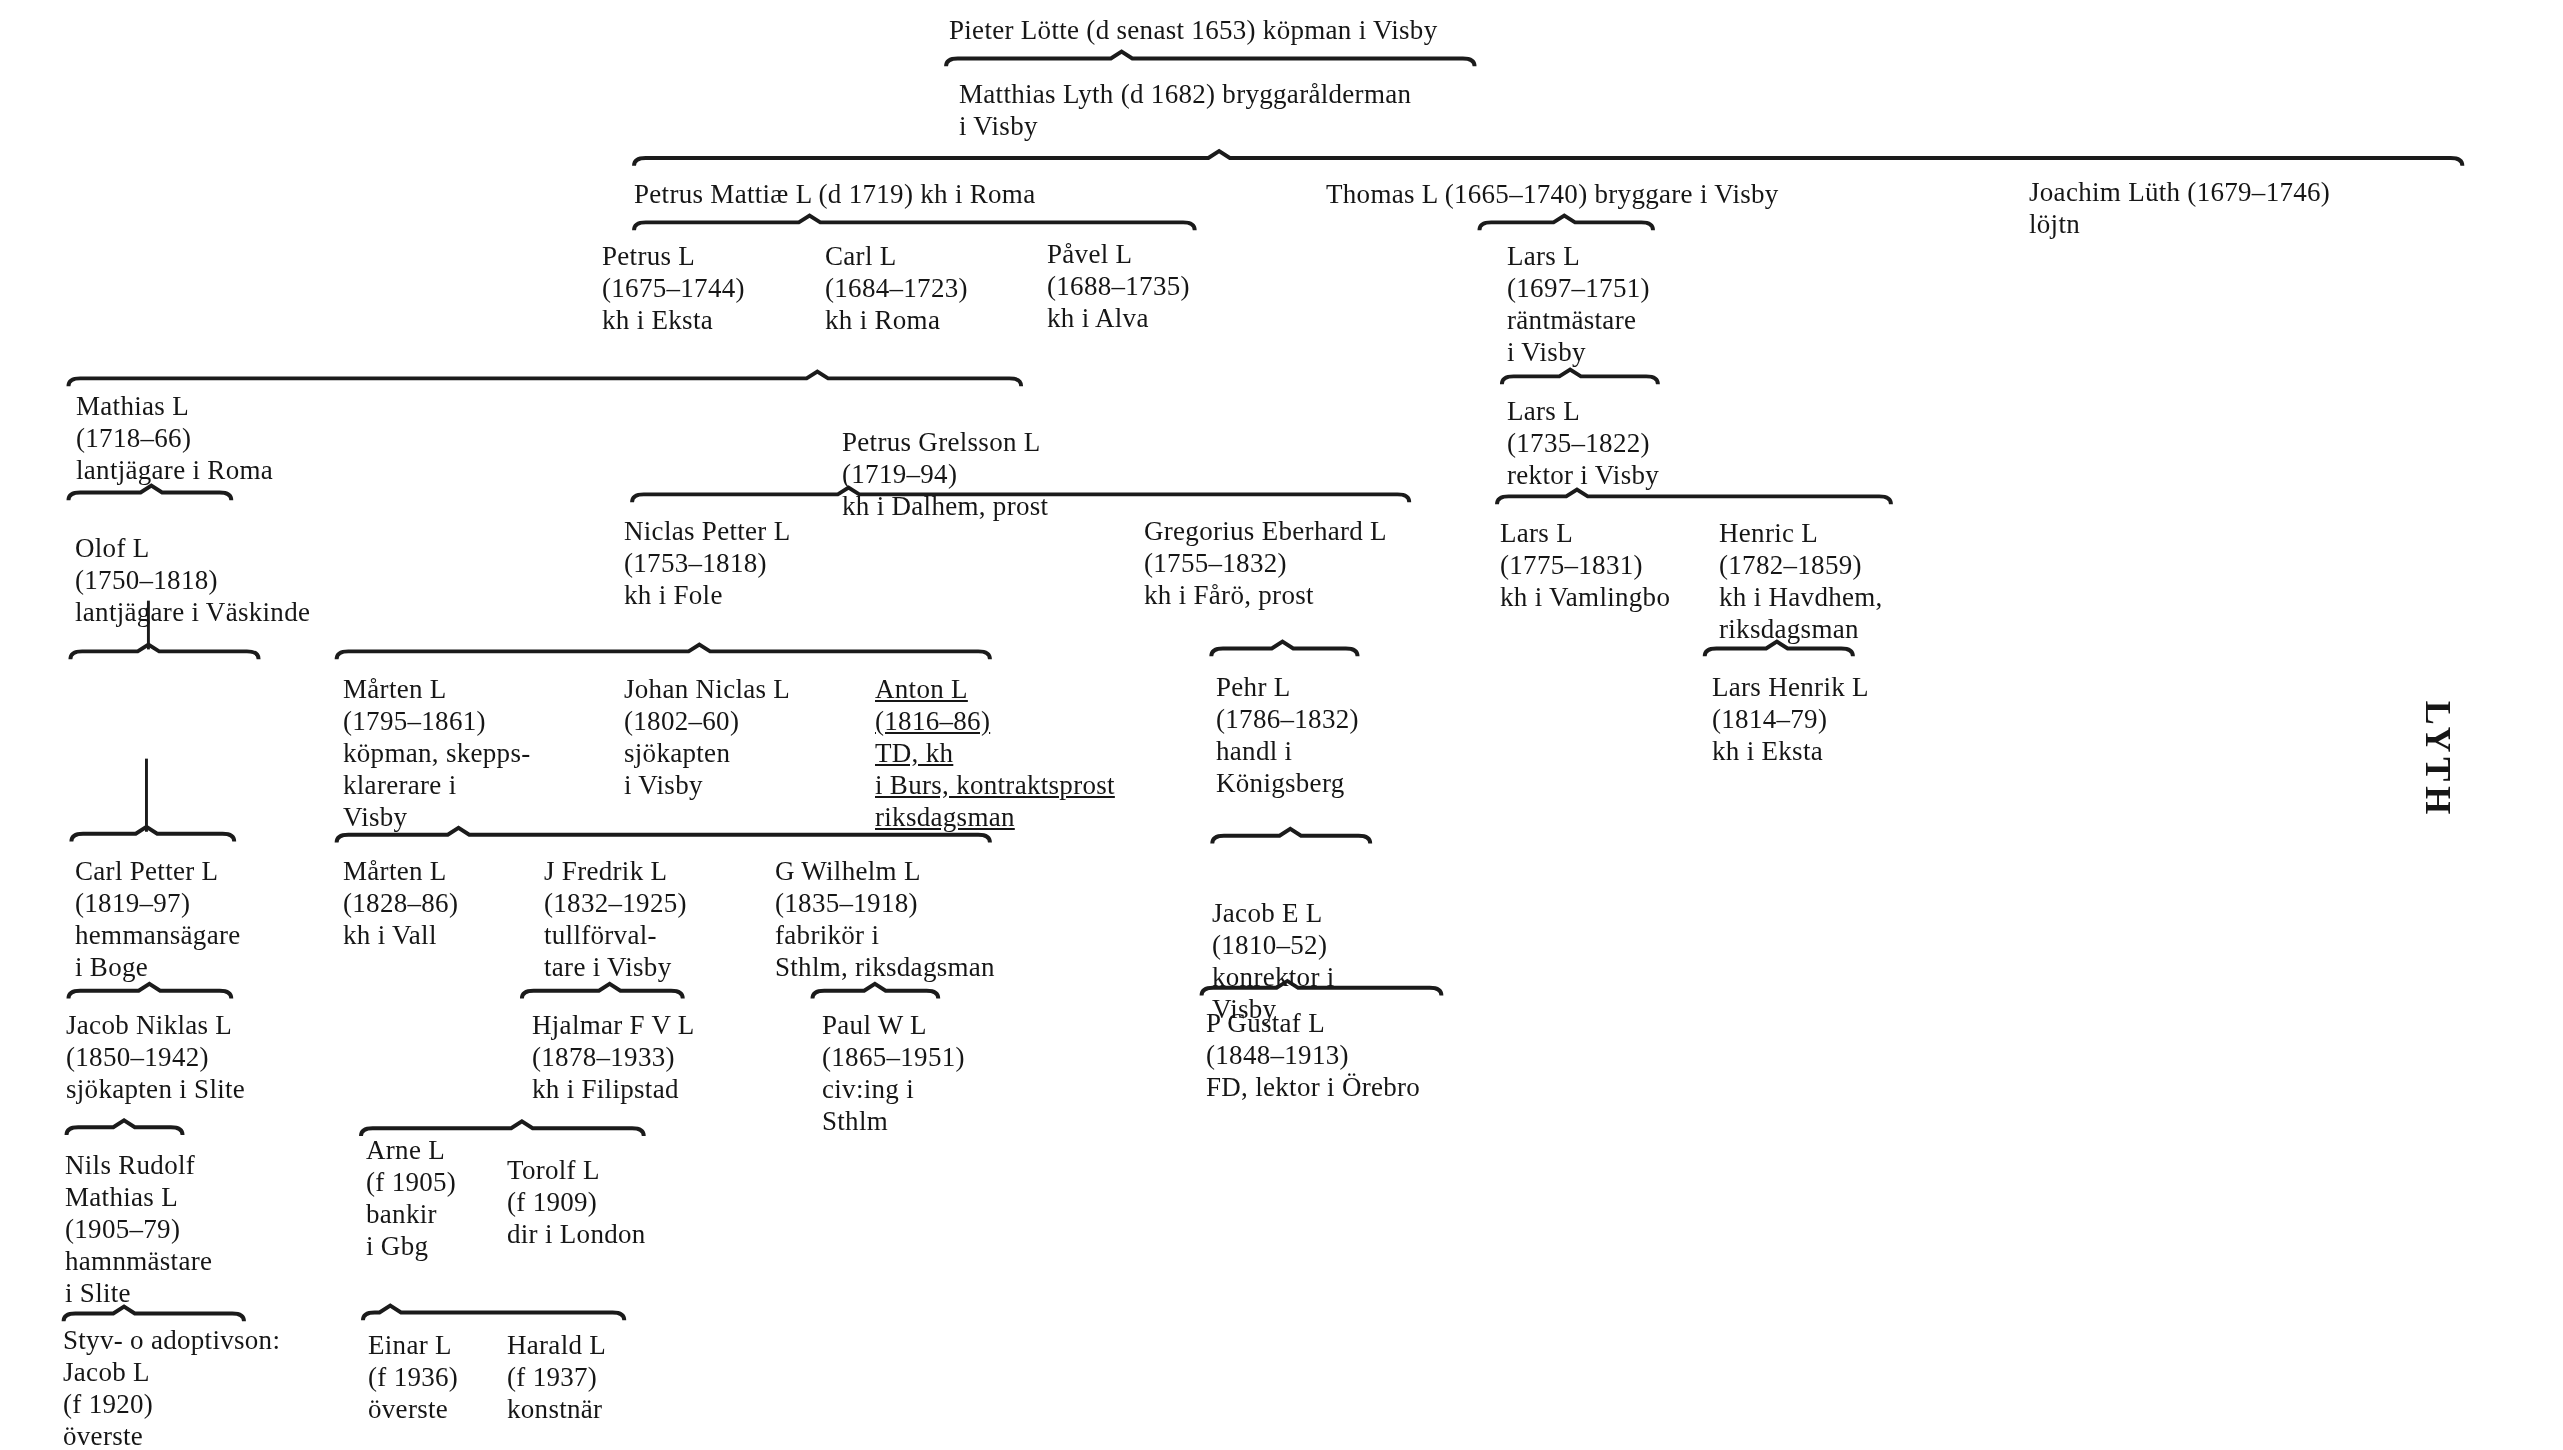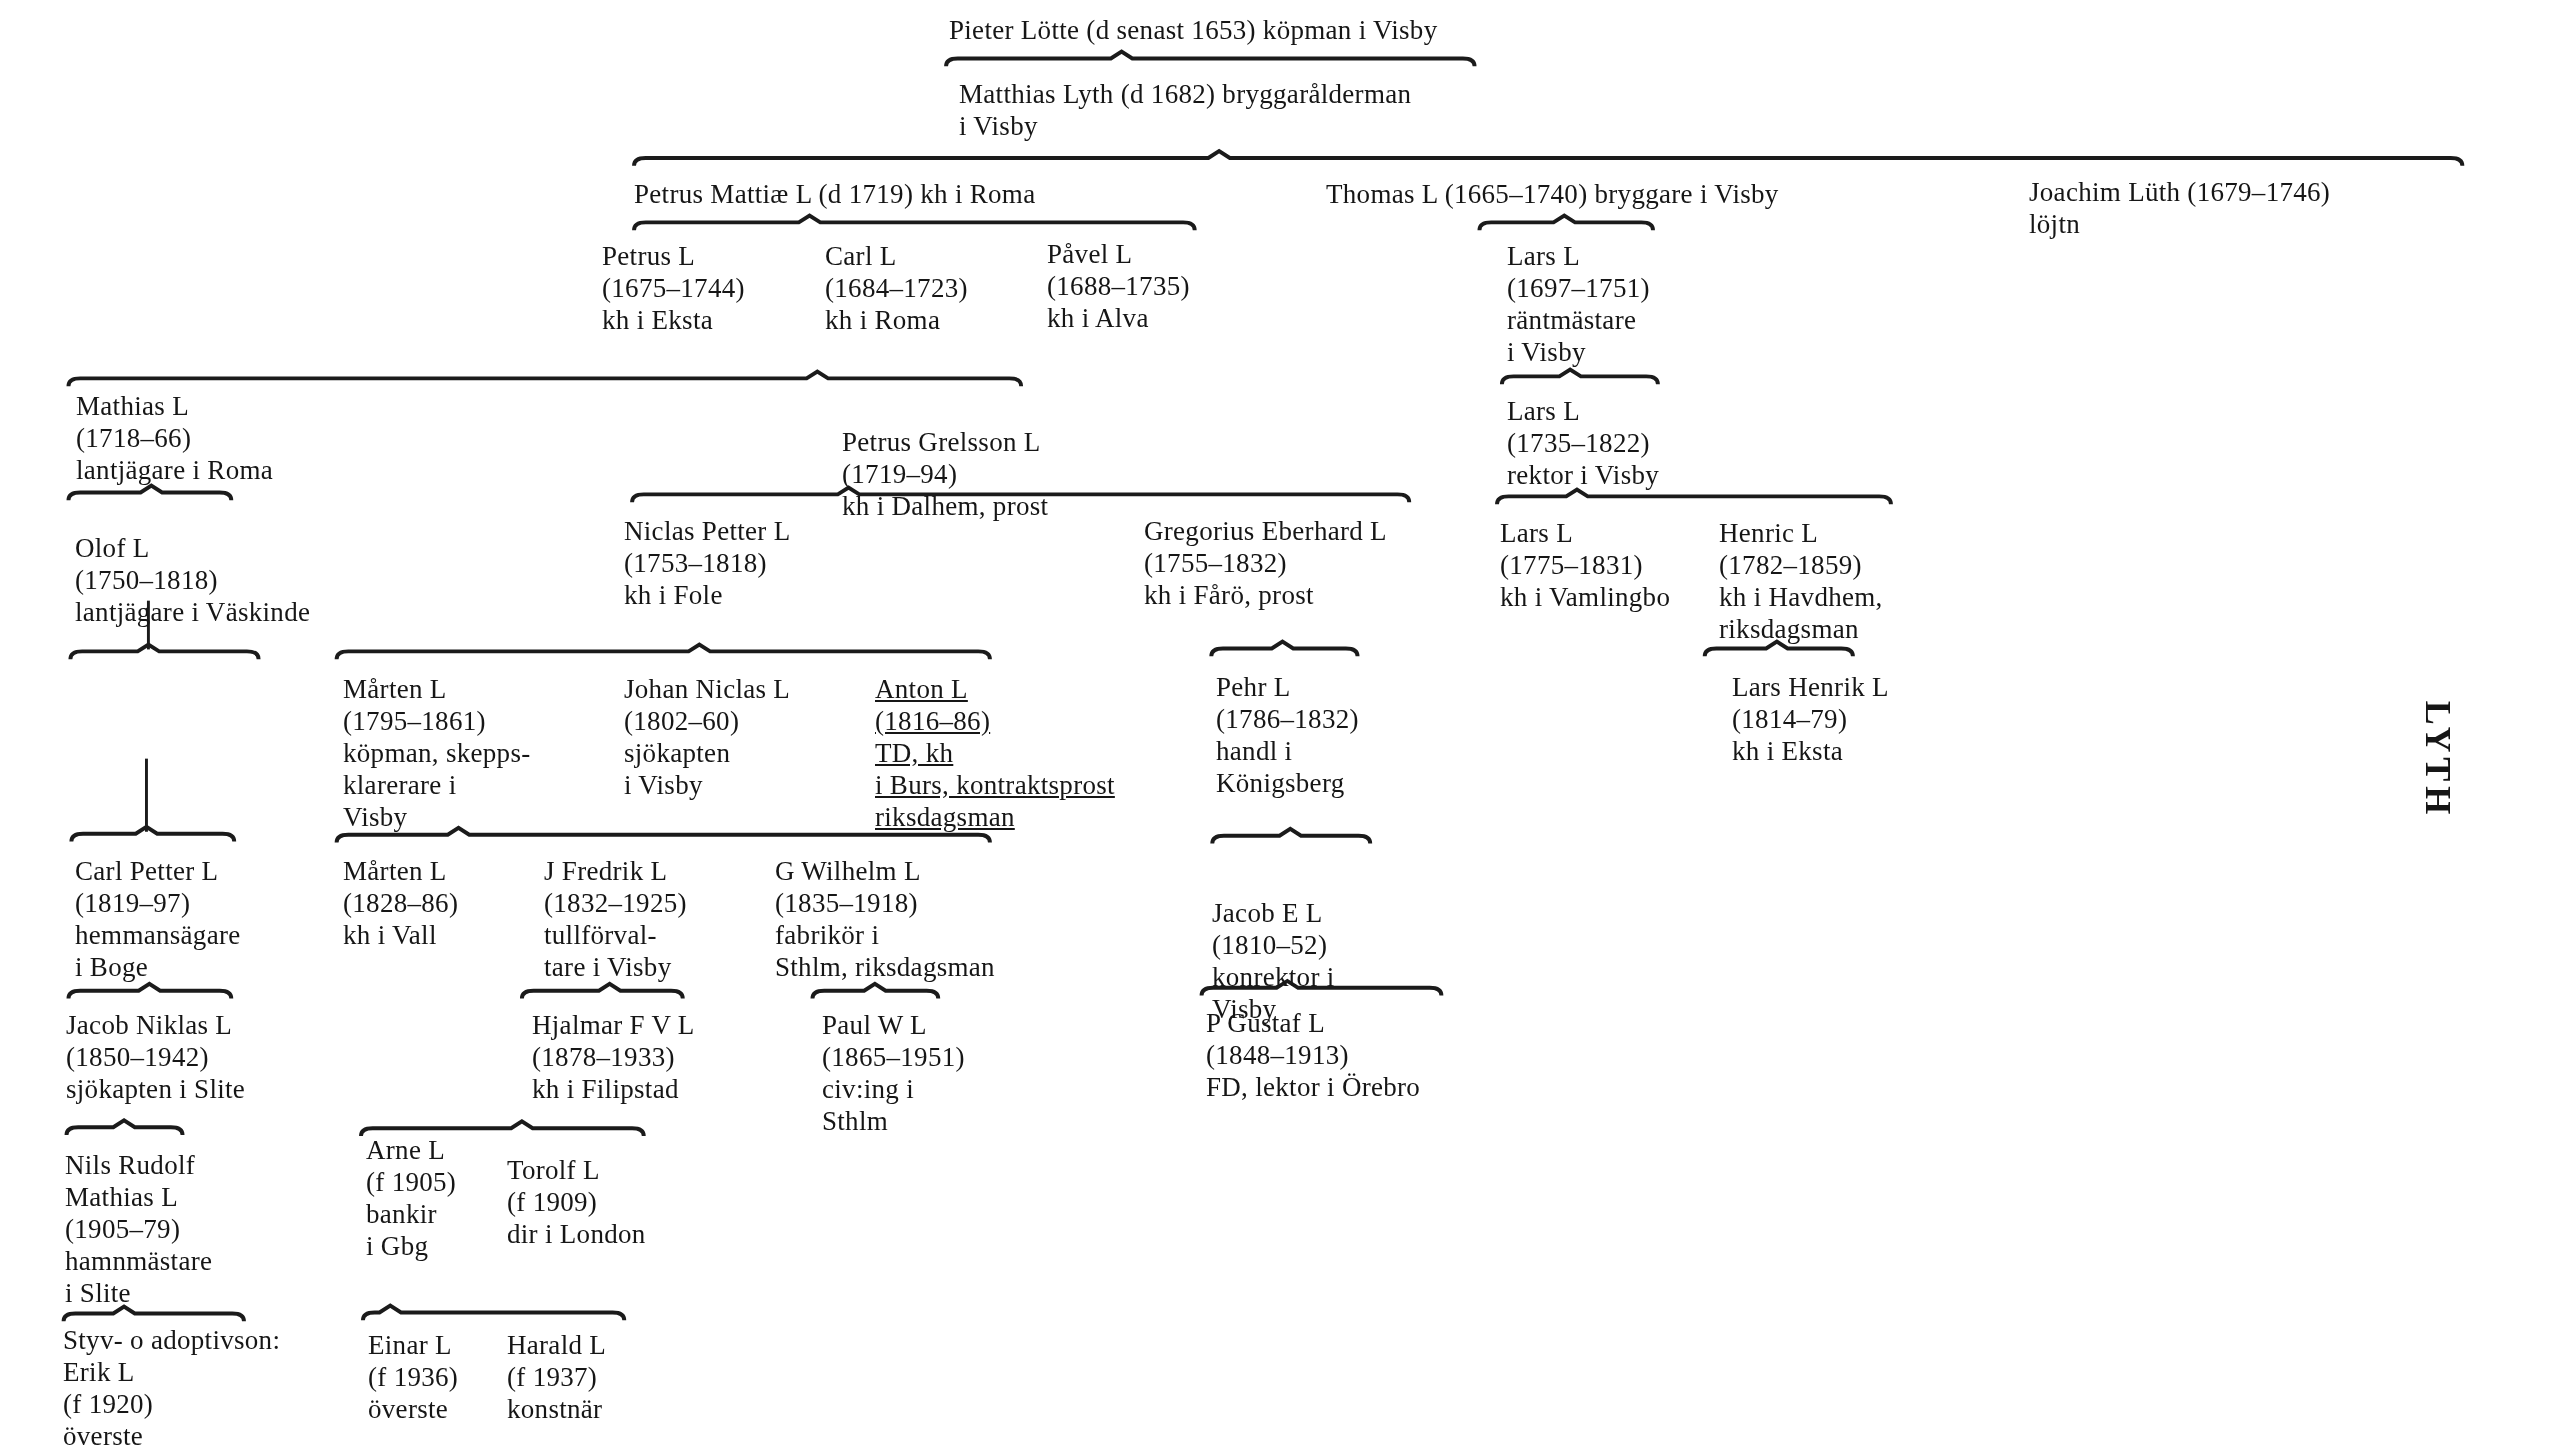--- a/index.html
+++ b/index.html
@@ -153,21 +153,21 @@
       <div class="pline">TD, kh</div>
       <div class="pline">i Burs, kontraktsprost</div>
       <div class="pline">riksdagsman</div>
     </div>
     <div class="person" style="left: 1216px; top: 671px;">
       <div class="pline">Pehr L</div>
       <div class="pline">(1786–1832)</div>
       <div class="pline">handl i</div>
       <div class="pline">Königsberg</div>
     </div>
-    <div class="person" style="left: 1712px; top: 671px; margin-left: 20px;">
+    <div class="person" style="left: 1712px; top: 671px;">
       <div class="pline">Lars Henrik L</div>
       <div class="pline">(1814–79)</div>
       <div class="pline">kh i Eksta</div>
     </div>
     <div class="person" style="left: 75px; top: 855px;">
       <div class="pline">Carl Petter L</div>
       <div class="pline">(1819–97)</div>
       <div class="pline">hemmansägare</div>
       <div class="pline">i Boge</div>
     </div>
@@ -228,21 +228,21 @@
       <div class="pline">bankir</div>
       <div class="pline">i Gbg</div>
     </div>
     <div class="person" style="left: 507px; top: 1154px;">
       <div class="pline">Torolf L</div>
       <div class="pline">(f 1909)</div>
       <div class="pline">dir i London</div>
     </div>
     <div class="person" style="left: 63px; top: 1324px;">
       <div class="pline">Styv- o adoptivson:</div>
-      <div class="pline">Erik L</div>
+      <div class="pline">Jacob L</div>
       <div class="pline">(f 1920)</div>
       <div class="pline">överste</div>
     </div>
     <div class="person" style="left: 368px; top: 1329px;">
       <div class="pline">Einar L</div>
       <div class="pline">(f 1936)</div>
       <div class="pline">överste</div>
     </div>
     <div class="person" style="left: 507px; top: 1329px;">
       <div class="pline">Harald L</div>

